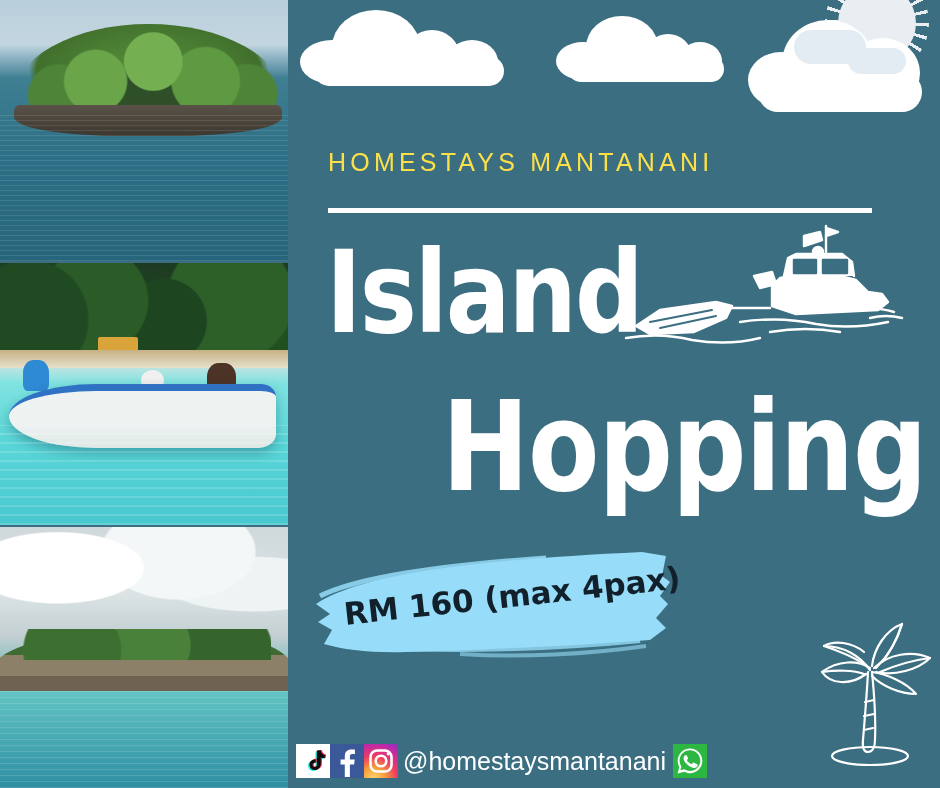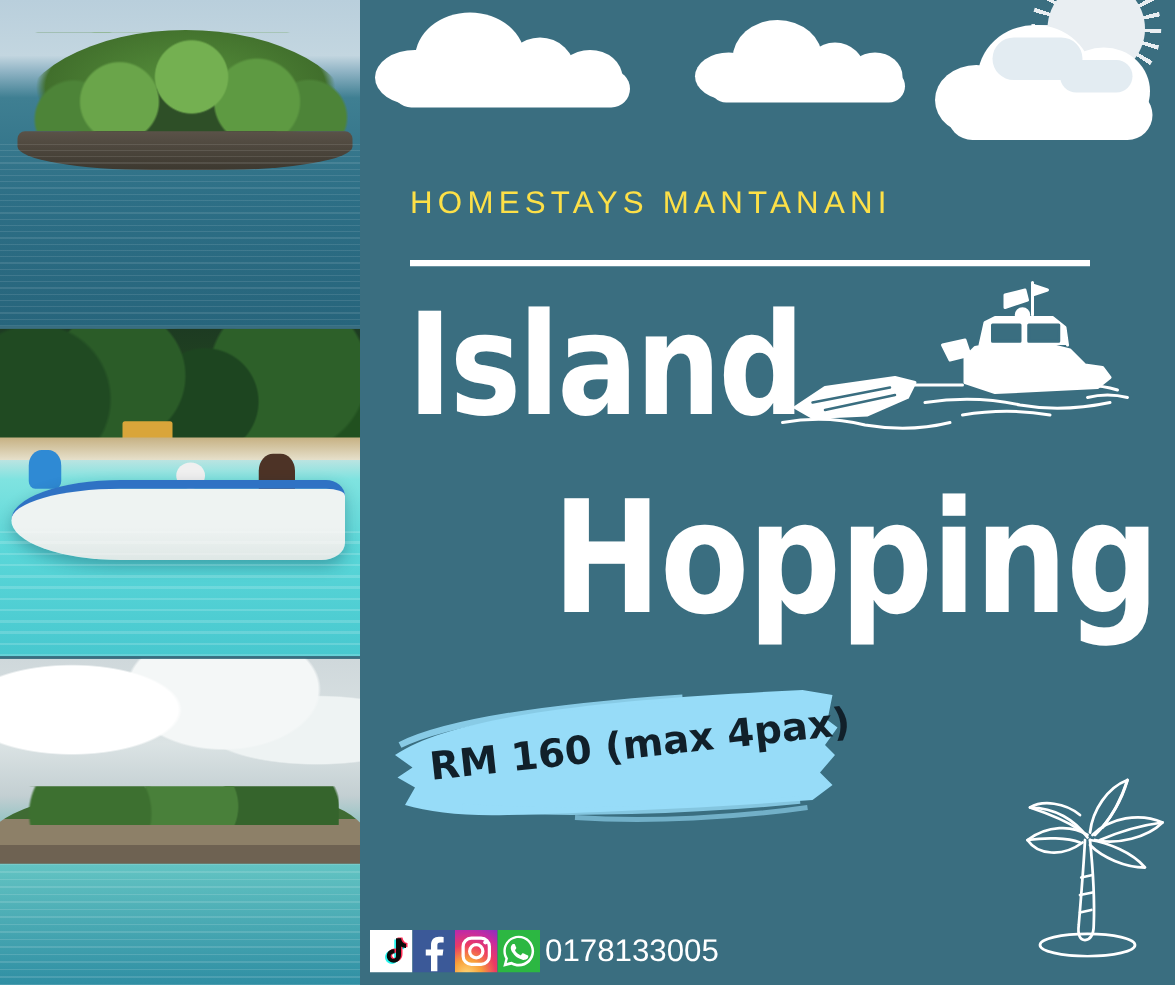--- a/index.html
+++ b/index.html
@@ -287,33 +287,33 @@
             <stop offset="76%" stop-color="#C32AA3"></stop>
             <stop offset="100%" stop-color="#7B33C9"></stop>
           </radialGradient>
         </defs>
         <rect width="34" height="34" fill="url(#ig)"></rect>
         <rect x="6.5" y="6.5" width="21" height="21" rx="6.6" ry="6.6" fill="none" stroke="#ffffff" stroke-width="2.6"></rect>
         <circle cx="17" cy="17" r="5.3" fill="none" stroke="#ffffff" stroke-width="2.6"></circle>
         <circle cx="24.3" cy="9.8" r="1.7" fill="#ffffff"></circle>
       </svg>
 
+      <div class="handle">@homestaysmantanani</div>
 
       <svg class="sicon" viewBox="0 0 34 34">
         <rect width="34" height="34" fill="#2CB742"></rect>
         <path d="M17 4.6c-6.8 0-12.3 5.5-12.3 12.3 0 2.2.6 4.3 1.6 6.1L4.6 29.4l6.6-1.7
                  c1.7.9 3.7 1.5 5.8 1.5 6.8 0 12.3-5.5 12.3-12.3S23.8 4.6 17 4.6z
                  m0 22.3c-1.9 0-3.7-.5-5.3-1.4l-.4-.2-3.9 1 1-3.8-.3-.4
                  c-1-1.6-1.5-3.5-1.5-5.5 0-5.7 4.6-10.3 10.3-10.3S27.3 11 27.3 16.7 22.7 26.9 17 26.9z" fill="#ffffff"></path>
         <path d="M22.6 19.6c-.3-.2-1.8-.9-2.1-1-.3-.1-.5-.2-.7.2-.2.3-.8 1-.9 1.2
                  -.2.2-.3.2-.6.1-.3-.2-1.3-.5-2.5-1.5-.9-.8-1.5-1.8-1.7-2.2
                  -.2-.3 0-.5.1-.7l.5-.6c.2-.2.2-.3.3-.5.1-.2 0-.4 0-.6
                  -.1-.2-.7-1.7-1-2.3-.3-.6-.5-.5-.7-.5h-.6c-.2 0-.6.1-.9.4
                  -.3.3-1.2 1.2-1.2 2.8 0 1.7 1.2 3.3 1.4 3.5.2.2 2.4 3.7 5.9 5.1
                  .8.4 1.5.6 2 .7.8.3 1.6.2 2.2.1.7-.1 2-.8 2.3-1.6.3-.8.3-1.5.2-1.6
                  -.1-.2-.3-.3-.6-.4z" fill="#ffffff"></path>
       </svg>
 
-      <div class="phone">0178133005</div>
     </div>
 
   </div>
 </div>
 
 </body></html>

